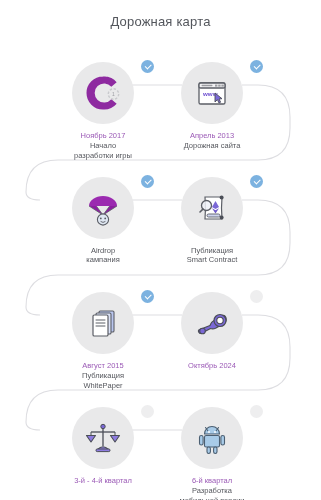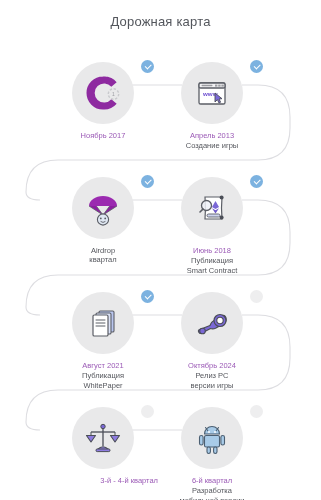--- a/index.html
+++ b/index.html
@@ -101,20 +101,22 @@
           <svg width="40" height="40" viewBox="0 0 40 40">
             <path d="M31 11.5a13 13 0 1 0 0 17 M31 11.5 A13 13 0 0 0 20 7 A13 13 0 0 0 20 33 A13 13 0 0 0 31 28.5" fill="none" stroke="#8e2aa0" stroke-width="7" stroke-linecap="butt"></path>
             <circle cx="30.5" cy="21" r="5.2" fill="none" stroke="#c9cacd" stroke-width="1.4" stroke-dasharray="2.4 1.6"></circle>
             <text x="30.5" y="23.4" font-size="5" fill="#9b9ca1" text-anchor="middle" font-family="Liberation Sans, sans-serif">1</text>
           </svg>
         </span>
         <span class="badge done"></span>
       </div>
       <div class="labels">
         <span class="date">Ноябрь 2017</span>
+        <span class="desc">Начало
+разработки игры</span>
       </div>
     </div>
 
     <div class="node" style="left:157px;top:54px;">
       <div class="disc">
         <span>
           <svg width="40" height="40" viewBox="0 0 40 40">
             <rect x="7" y="10" width="26" height="21" rx="1.6" fill="#ffffff" stroke="#5b5e66" stroke-width="1.3"></rect>
             <rect x="7" y="10" width="26" height="5" rx="1.6" fill="#f2f2f4" stroke="#5b5e66" stroke-width="1.3"></rect>
             <rect x="9.5" y="11.8" width="11" height="1.5" rx=".7" fill="#9b9ca1"></rect>
@@ -122,21 +124,21 @@
             <rect x="26.2" y="11.6" width="2.4" height="2" fill="#9b9ca1"></rect>
             <rect x="29.4" y="11.6" width="2.4" height="2" fill="#9b9ca1"></rect>
             <text x="11" y="22.5" font-size="6.2" font-weight="bold" fill="#6e4fd1" font-family="Liberation Sans, sans-serif">www</text>
             <path d="M23 20 L23 29 L25.4 26.6 L27 30 L28.6 29.2 L27 26 L30 25.7 Z" fill="#7b68d6" stroke="#4b4e57" stroke-width=".9" stroke-linejoin="round"></path>
           </svg>
         </span>
         <span class="badge done"></span>
       </div>
       <div class="labels">
         <span class="date">Апрель 2013</span>
-        <span class="desc">Создание игры</span>
+        <span class="desc">Дорожная сайта</span>
       </div>
     </div>
 
     <div class="node" style="left:48px;top:169px;">
       <div class="disc">
         <span>
           <svg width="40" height="40" viewBox="0 0 40 40">
             <path d="M6 18 A14 10 0 0 1 34 18 Z" fill="#9b2ab0"></path>
             <path d="M6 18 L20 27 L13.3 18 Z" fill="#8c1ea1"></path>
             <path d="M34 18 L20 27 L26.7 18 Z" fill="#8c1ea1"></path>
@@ -144,88 +146,85 @@
             <circle cx="20" cy="31.5" r="5.6" fill="#dfe7f2" stroke="#5b5e66" stroke-width="1.1"></circle>
             <circle cx="17.8" cy="30.4" r=".9" fill="#5b5e66"></circle>
             <circle cx="22.2" cy="30.4" r=".9" fill="#5b5e66"></circle>
             <path d="M17.6 33.4 Q20 35.4 22.4 33.4" stroke="#5b5e66" stroke-width=".9" fill="none"></path>
           </svg>
         </span>
         <span class="badge done"></span>
       </div>
       <div class="labels">
         <span class="desc">Airdrop
-квартал</span>
+кампания</span>
       </div>
     </div>
 
     <div class="node" style="left:157px;top:169px;">
       <div class="disc">
         <span>
           <svg width="40" height="40" viewBox="0 0 40 40">
             <path d="M13 9 L30 9 Q29 20 30 31 L13 31 Q14 20 13 9 Z" fill="#ffffff" stroke="#5b5e66" stroke-width="1.2"></path>
             <path d="M23.5 13 L27 19 L23.5 21 L20 19 Z" fill="#7b68d6"></path>
             <path d="M23.5 22.2 L27 20.2 L23.5 25.5 L20 20.2 Z" fill="#6e5ac9"></path>
             <rect x="15" y="26" width="13" height="3" rx="1.5" fill="#cfd6ef" stroke="#5b5e66" stroke-width=".9"></rect>
             <circle cx="14.5" cy="17.5" r="5" fill="#eef1f8" fill-opacity=".85" stroke="#5b5e66" stroke-width="1.3"></circle>
             <line x1="10.9" y1="21.1" x2="8" y2="24" stroke="#5b5e66" stroke-width="1.6" stroke-linecap="round"></line>
             <circle cx="29.6" cy="9.6" r="2" fill="#4b4e57"></circle>
             <circle cx="29.6" cy="29.6" r="2" fill="#4b4e57"></circle>
           </svg>
         </span>
         <span class="badge done"></span>
       </div>
       <div class="labels">
-        <span class="date">Июнь 2018</span>
         <span class="desc">Публикация
 Smart Contract</span>
       </div>
     </div>
 
     <div class="node" style="left:48px;top:284px;">
       <div class="disc">
         <span>
           <svg width="40" height="40" viewBox="0 0 40 40">
             <rect x="16" y="8" width="15" height="21" rx="1.3" fill="#b9c6ef" stroke="#5b5e66" stroke-width="1.1"></rect>
             <rect x="13" y="10" width="15" height="21" rx="1.3" fill="#dbe2f6" stroke="#5b5e66" stroke-width="1.1"></rect>
             <rect x="10" y="12" width="15" height="21" rx="1.3" fill="#ffffff" stroke="#5b5e66" stroke-width="1.2"></rect>
             <line x1="12.6" y1="17" x2="22.4" y2="17" stroke="#5b5e66" stroke-width="1"></line>
             <line x1="12.6" y1="20" x2="22.4" y2="20" stroke="#5b5e66" stroke-width="1"></line>
             <line x1="12.6" y1="23" x2="22.4" y2="23" stroke="#5b5e66" stroke-width="1"></line>
           </svg>
         </span>
         <span class="badge done"></span>
       </div>
       <div class="labels">
-        <span class="date">Август 2021</span>
+        <span class="date">Август 2015</span>
         <span class="desc">Публикация
 WhitePaper</span>
       </div>
     </div>
 
     <div class="node" style="left:157px;top:284px;">
       <div class="disc">
         <span>
           <svg width="40" height="40" viewBox="0 0 40 40">
             <path d="M9 26 L18 22.5 Q19 19 22 17.5 L29 13 Q33 11 34 15 Q35 19 31 21 L24 25 Q21 26.5 18.5 25.5 L10 30 Q7 31 6.5 28.5 Q6 26.6 9 26 Z" fill="#7b68d6" stroke="#4b4e57" stroke-width="1.2" stroke-linejoin="round"></path>
             <circle cx="28" cy="17.5" r="6" fill="#7b68d6" stroke="#4b4e57" stroke-width="1.2"></circle>
             <circle cx="28" cy="17.5" r="3.2" fill="#ffffff" stroke="#4b4e57" stroke-width="1.1"></circle>
             <circle cx="10.5" cy="28" r="2.8" fill="#7b68d6" stroke="#4b4e57" stroke-width="1.1"></circle>
           </svg>
         </span>
         <span class="badge pending"></span>
       </div>
       <div class="labels">
         <span class="date">Октябрь 2024</span>
-        <span class="desc">Релиз PC
-версии игры</span>
-      </div>
-    </div>
-
-    <div class="node" style="left:48px;top:399px;text-align:right;">
+      </div>
+    </div>
+
+    <div class="node" style="left:48px;top:399px;">
       <div class="disc">
         <span>
           <svg width="40" height="40" viewBox="0 0 40 40">
             <circle cx="20" cy="8.5" r="2.2" fill="#7b68d6" stroke="#4b4e57" stroke-width="1"></circle>
             <line x1="20" y1="10.7" x2="20" y2="28" stroke="#4b4e57" stroke-width="1.3"></line>
             <line x1="8" y1="14" x2="32" y2="14" stroke="#4b4e57" stroke-width="1.3"></line>
             <line x1="8" y1="14" x2="8" y2="17" stroke="#4b4e57" stroke-width="1"></line>
             <line x1="32" y1="14" x2="32" y2="17" stroke="#4b4e57" stroke-width="1"></line>
             <path d="M3.5 17.5 L12.5 17.5 L8 24 Z" fill="#8e7ce0" stroke="#4b4e57" stroke-width="1.1" stroke-linejoin="round"></path>
             <path d="M27.5 17.5 L36.5 17.5 L32 24 Z" fill="#8e7ce0" stroke="#4b4e57" stroke-width="1.1" stroke-linejoin="round"></path>

